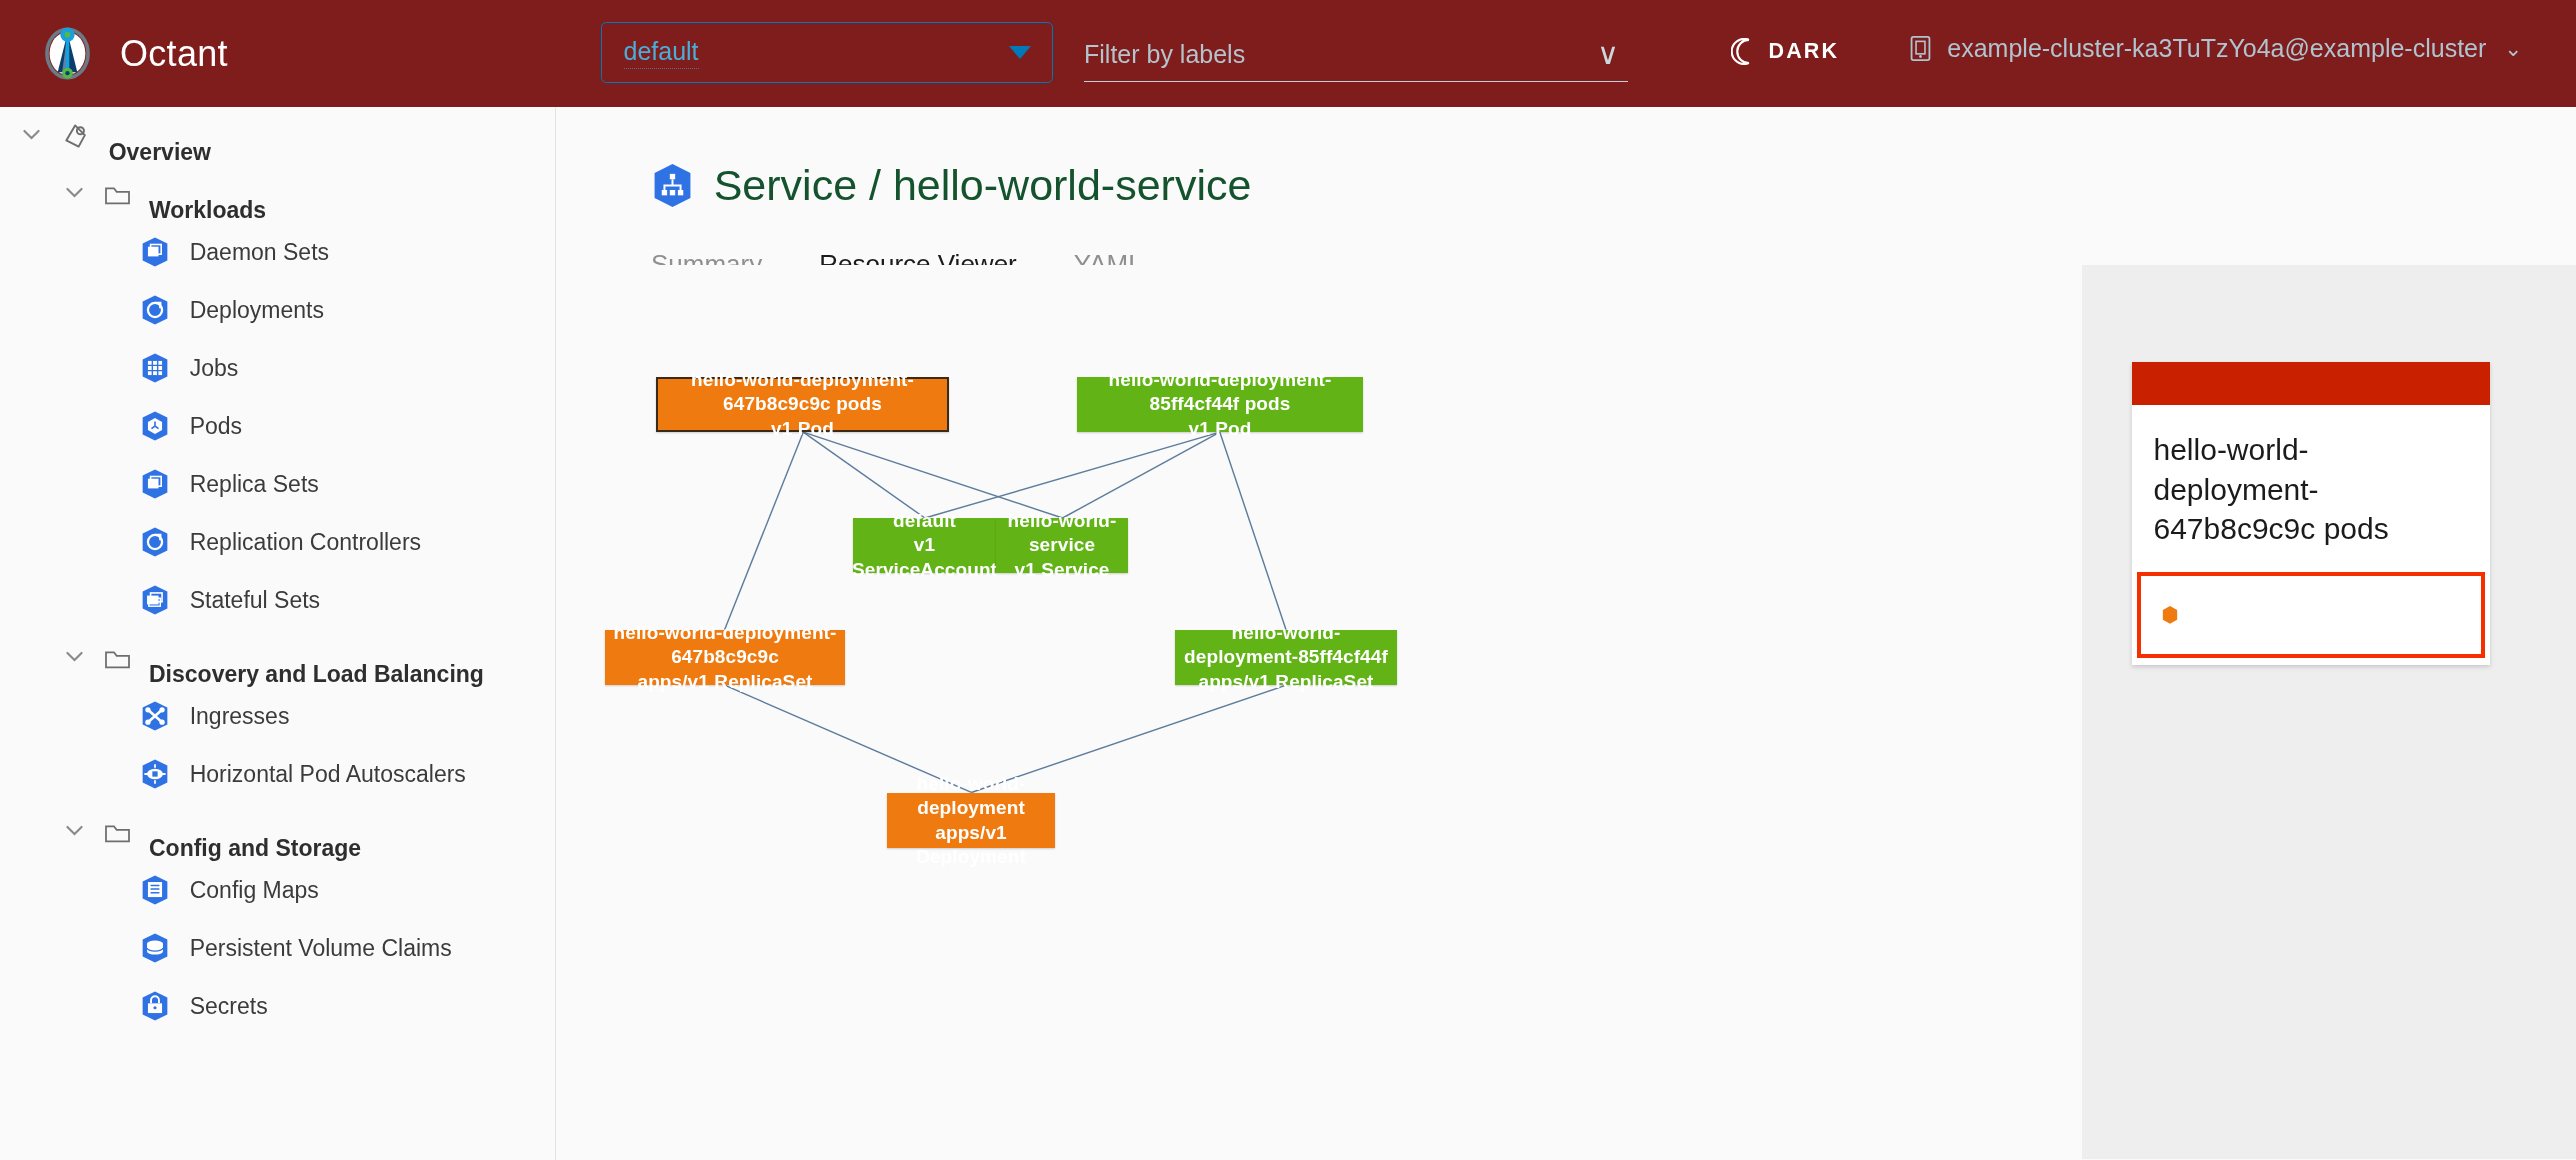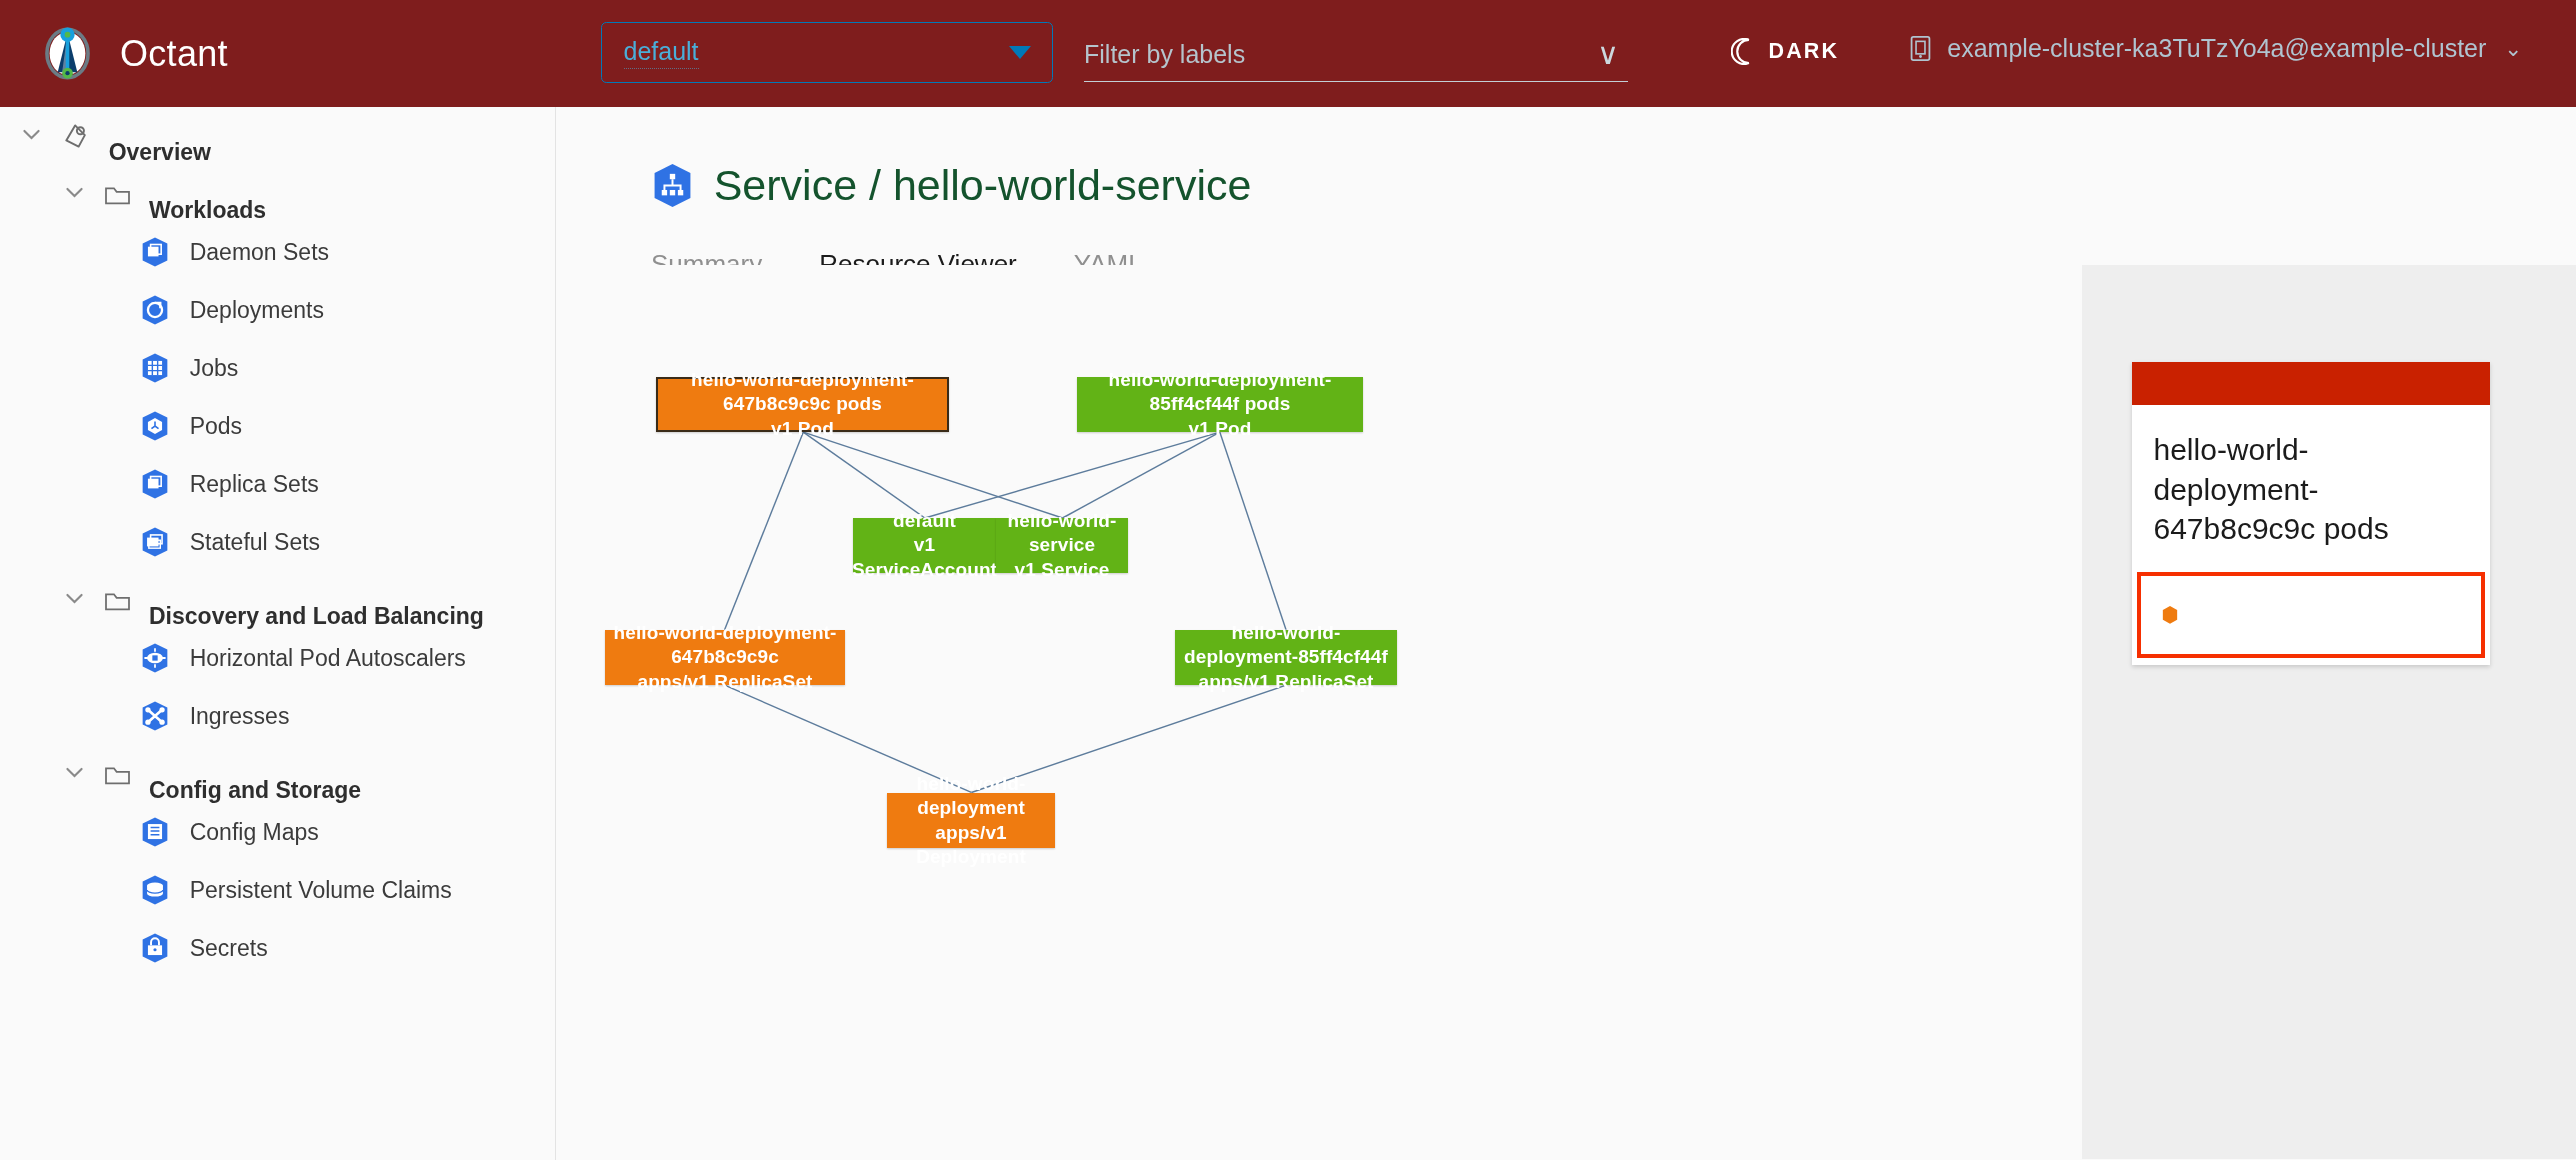--- a/index.html
+++ b/index.html
@@ -295,61 +295,71 @@
           <rect x="9" y="12" width="12" height="11" fill="#fff"></rect>
           <rect x="12" y="9.5" width="12" height="11" fill="none" stroke="#fff" stroke-width="1.8"></rect>
         </svg>
       </span>
       <span class="nav-label">Replica Sets</span>
     </div>
     <div class="nav-row lvl2">
       <span style="display: flex;">
         <svg class="k8s-icon" viewBox="0 0 34 36">
           <path d="M17 1.5 L31 8.5 L31 27.5 L17 34.5 L3 27.5 L3 8.5 Z" fill="#2f72e4"></path>
+          <circle cx="17" cy="18" r="8" fill="none" stroke="#fff" stroke-width="2.6"></circle>
+          <path d="M17 10 L23 10 L23 16" fill="none" stroke="#fff" stroke-width="2.6"></path>
+        </svg>
+      </span>
+      <span class="nav-label">Replication Controllers</span>
+    </div>
+    <div class="nav-row lvl2">
+      <span style="display: flex;">
+        <svg class="k8s-icon" viewBox="0 0 34 36">
+          <path d="M17 1.5 L31 8.5 L31 27.5 L17 34.5 L3 27.5 L3 8.5 Z" fill="#2f72e4"></path>
           <rect x="8" y="13" width="13" height="10" fill="#fff"></rect>
           <rect x="12" y="10" width="13" height="10" fill="none" stroke="#fff" stroke-width="1.8"></rect>
           <rect x="10" y="16" width="13" height="9" fill="none" stroke="#fff" stroke-width="1.6"></rect>
         </svg>
       </span>
       <span class="nav-label">Stateful Sets</span>
     </div>
     <div class="nav-row lvl1">
       <span><svg class="chev" viewBox="0 0 26 26">
           <path d="M5 9 L13 17 L21 9" fill="none" stroke="#8a8a8a" stroke-width="2.4" stroke-linecap="round"></path>
         </svg></span>
       <span style="display: flex;">
         <svg class="folder-icon" viewBox="0 0 30 26">
           <path d="M2 6 L2 23 L28 23 L28 10 L14 10 L11 6 Z" fill="none" stroke="#6e6e6e" stroke-width="2"></path>
         </svg>
       </span>
       <span class="nav-label group">Discovery and Load Balancing</span>
-    </div>
-    <div class="nav-row lvl2">
-      <span style="display: flex;">
-        <svg class="k8s-icon" viewBox="0 0 34 36">
-          <path d="M17 1.5 L31 8.5 L31 27.5 L17 34.5 L3 27.5 L3 8.5 Z" fill="#2f72e4"></path>
-          <ellipse cx="17" cy="18" rx="9" ry="6" fill="#fff"></ellipse>
-          <rect x="14" y="15" width="6" height="6" fill="#2f72e4"></rect>
-          <path d="M5 18 L9 18 M25 18 L29 18 M17 7 L17 11 M17 25 L17 29" stroke="#fff" stroke-width="2"></path>
-        </svg>
-      </span>
-      <span class="nav-label">Horizontal Pod Autoscalers</span>
     </div>
     <div class="nav-row lvl2">
       <span style="display: flex;">
         <svg class="k8s-icon" viewBox="0 0 34 36">
           <path d="M17 1.5 L31 8.5 L31 27.5 L17 34.5 L3 27.5 L3 8.5 Z" fill="#2f72e4"></path>
           <path d="M9 11 L25 25 M25 11 L9 25" stroke="#fff" stroke-width="3"></path>
           <circle cx="9" cy="11" r="3" fill="#fff"></circle>
           <circle cx="25" cy="25" r="3" fill="#fff"></circle>
           <circle cx="25" cy="11" r="3" fill="#fff"></circle>
           <circle cx="9" cy="25" r="3" fill="#fff"></circle>
         </svg>
       </span>
       <span class="nav-label">Ingresses</span>
+    </div>
+    <div class="nav-row lvl2">
+      <span style="display: flex;">
+        <svg class="k8s-icon" viewBox="0 0 34 36">
+          <path d="M17 1.5 L31 8.5 L31 27.5 L17 34.5 L3 27.5 L3 8.5 Z" fill="#2f72e4"></path>
+          <ellipse cx="17" cy="18" rx="9" ry="6" fill="#fff"></ellipse>
+          <rect x="14" y="15" width="6" height="6" fill="#2f72e4"></rect>
+          <path d="M5 18 L9 18 M25 18 L29 18 M17 7 L17 11 M17 25 L17 29" stroke="#fff" stroke-width="2"></path>
+        </svg>
+      </span>
+      <span class="nav-label">Horizontal Pod Autoscalers</span>
     </div>
     <div class="nav-row lvl1">
       <span><svg class="chev" viewBox="0 0 26 26">
           <path d="M5 9 L13 17 L21 9" fill="none" stroke="#8a8a8a" stroke-width="2.4" stroke-linecap="round"></path>
         </svg></span>
       <span style="display: flex;">
         <svg class="folder-icon" viewBox="0 0 30 26">
           <path d="M2 6 L2 23 L28 23 L28 10 L14 10 L11 6 Z" fill="none" stroke="#6e6e6e" stroke-width="2"></path>
         </svg>
       </span>

